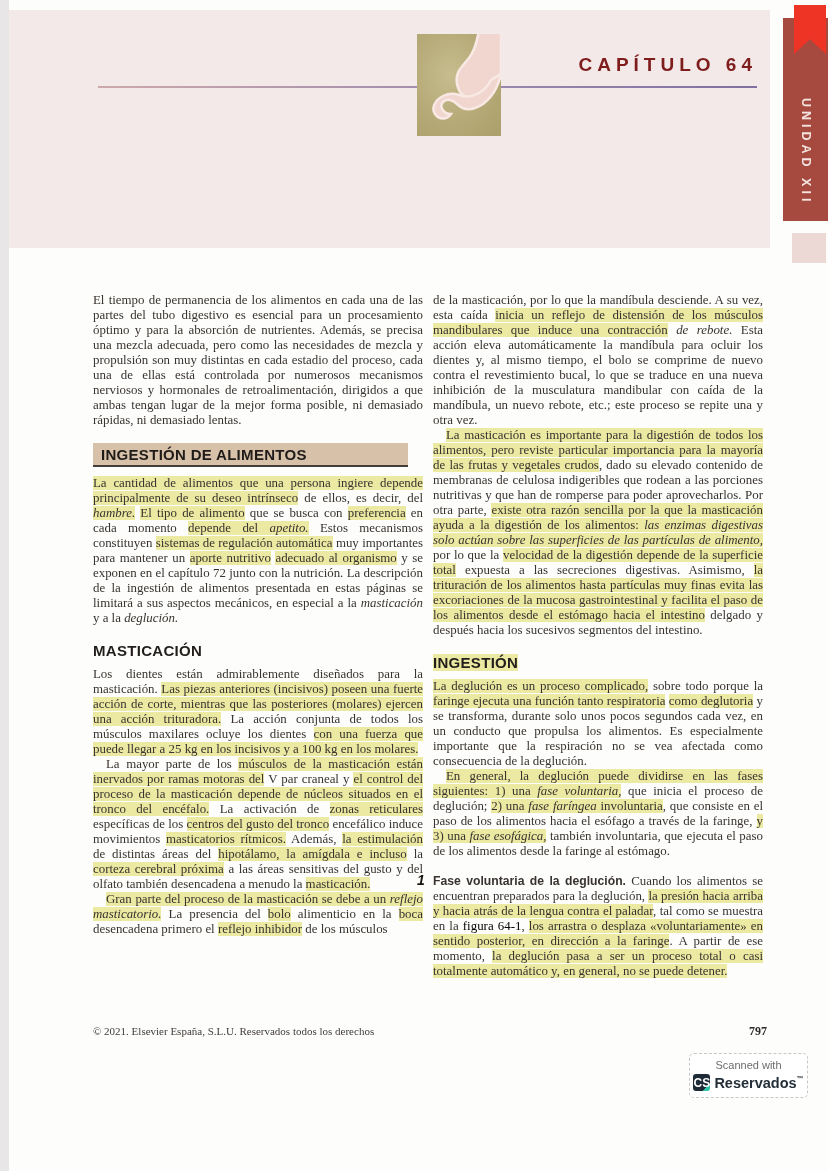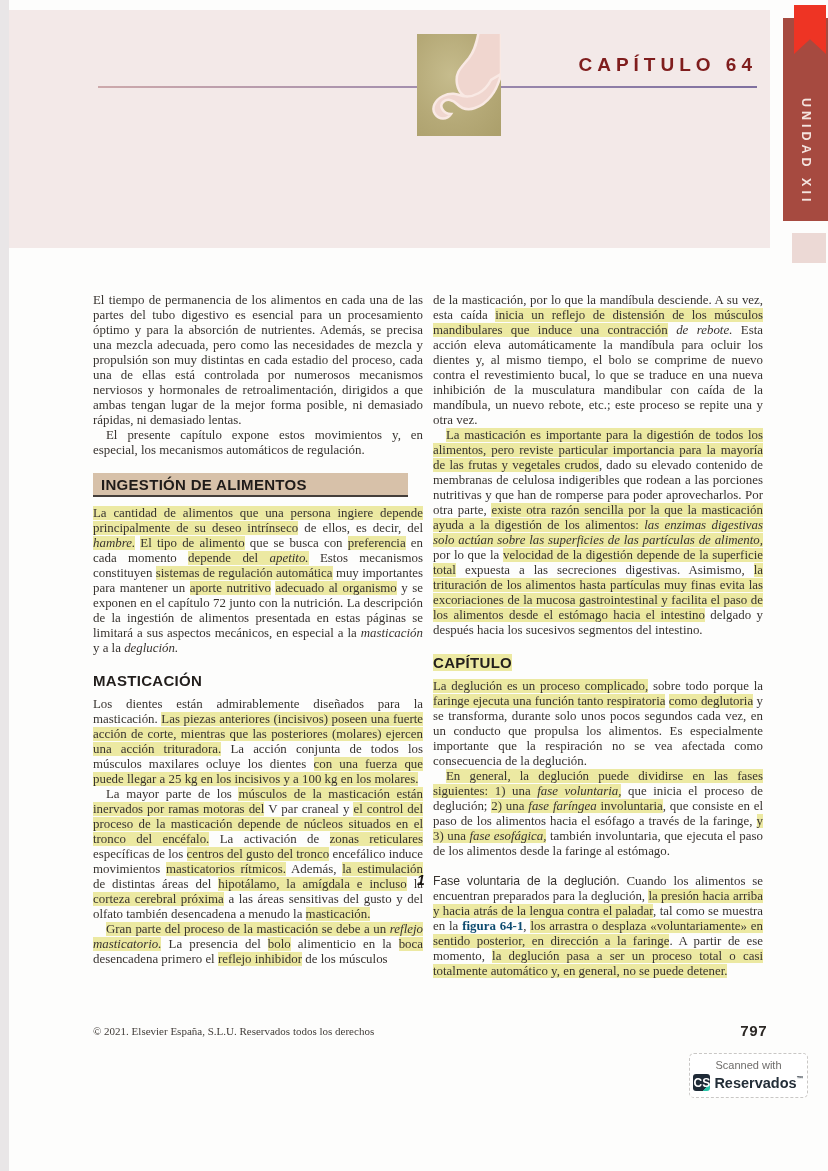--- a/index.html
+++ b/index.html
@@ -26,35 +26,35 @@
   
   .col{position:absolute;top:293px;width:330px;font-size:12.9px;line-height:15px;
        text-align:justify;color:#38332f;}
   .col-left{left:93px;}
   .col-right{left:433px;}
   .para{margin:0;}
   .para.indent{text-indent:13px;}
   .para + .para{margin-top:0;}
   .hl{background:rgba(223,216,88,.55);box-decoration-break:clone;-webkit-box-decoration-break:clone;}
   .it{font-style:italic;}
-  .bd{font-weight:normal;}
+  .bd{font-weight:bold;}
   .sans{font-family:"Liberation Sans",sans-serif;font-size:12.2px;}
-  .ref-link{color:#0c4a6e;font-weight:bold;cursor:pointer;margin-top:15px;}
+  .ref-link{color:#000000;font-weight:normal;cursor:pointer;margin-top:15px;}
   .band-header{margin:15px 15px 9px 0;padding:4px 8px 3px 8px;background:#d7c1a9;
                border-bottom:2.5px solid #443e3a;font-family:"Liberation Sans",sans-serif;
                font-size:15px;font-weight:bold;color:#1f1b19;letter-spacing:.3px;text-align:left;}
   .sub-header{margin:17px 0 9px 0;font-family:"Liberation Sans",sans-serif;font-size:15px;
               font-weight:bold;color:#221e1c;letter-spacing:.3px;text-align:left;}
   .para.numbered{position:relative;margin-top:15px;}
   .num{position:absolute;left:-16px;top:-1px;font-family:"Liberation Sans",sans-serif;
        font-weight:bold;font-style:italic;font-size:14px;color:#17130f;}
   
   .copyright{position:absolute;left:93px;top:1025px;font-size:11px;color:#413c38;}
   .page-num{position:absolute;left:437px;top:1024px;width:330px;text-align:right;
-            font-size:15px;font-weight:bold;font-family:Liberation Mono, monospace;color:#2c2825;}
+            font-size:12px;font-weight:bold;font-family:Liberation Serif, serif;color:#2c2825;}
   
   .scan-badge{position:absolute;left:689px;top:1053px;width:117px;padding:5px 0 6px 0;
               background:#fff;border:1px dashed #c9c7c5;border-radius:5px;text-align:center;
               font-family:"Liberation Sans",sans-serif;}
   .scan-line1{font-size:11px;color:#6e6c6a;margin-bottom:3px;}
   .scan-line2{display:flex;align-items:center;justify-content:center;gap:4px;}
   .cs-logo{display:inline-flex;align-items:center;justify-content:center;width:17px;height:17px;
            border-radius:3px;background:linear-gradient(315deg,#2bc4a9 22%,#1e2a36 23%);
            color:#fff;font-size:12px;font-weight:bold;}
   .cs-name{font-size:14.5px;font-weight:bold;color:#232e38;}
@@ -86,32 +86,31 @@
   </div>
 
   <div class="unit-bar">
     <span class="unit-label">UNIDAD XII</span>
   </div>
   <div class="ribbon"></div>
   <div class="pink-chip"></div>
 
   <div class="col col-left">
       <p class="para"><span class="">El tiempo de permanencia de los alimentos en cada una de las partes del tubo digestivo es esencial para un procesamiento óptimo y para la absorción de nutrientes. Además, se precisa una mezcla adecuada, pero como las necesidades de mezcla y propulsión son muy distintas en cada estadio del proceso, cada una de ellas está controlada por numerosos mecanismos nerviosos y hormonales de retroalimentación, dirigidos a que ambas tengan lugar de la mejor forma posible, ni demasiado rápidas, ni demasiado lentas.</span></p>
-      <p class="para indent"><span class="">El presente capítulo expone estos movimientos y, en especial, los mecanismos automáticos de regulación.</span></p>
       <h2 class="band-header">INGESTIÓN DE ALIMENTOS</h2>
       <p class="para"><span class="hl">La cantidad de alimentos que una persona ingiere depende principalmente de su deseo intrínseco</span><span class=""> de ellos, es decir, del </span><span class="hl it">hambre.</span><span class=""> </span><span class="hl">El tipo de alimento</span><span class=""> que se busca con </span><span class="hl">preferencia</span><span class=""> en cada momento </span><span class="hl">depende del </span><span class="hl it">apetito.</span><span class=""> Estos mecanismos constituyen </span><span class="hl">sistemas de regulación automática</span><span class=""> muy importantes para mantener un </span><span class="hl">aporte nutritivo</span><span class=""> </span><span class="hl">adecuado al organismo</span><span class=""> y se exponen en el capítulo 72 junto con la nutrición. La descripción de la ingestión de alimentos presentada en estas páginas se limitará a sus aspectos mecánicos, en especial a la </span><span class="it">masticación</span><span class=""> y a la </span><span class="it">deglución.</span></p>
       <h3 class="sub-header"><span>MASTICACIÓN</span></h3>
       <p class="para"><span class="">Los dientes están admirablemente diseñados para la masticación. </span><span class="hl">Las piezas anteriores (incisivos) poseen una fuerte acción de corte, mientras que las posteriores (molares) ejercen una acción trituradora.</span><span class=""> La acción conjunta de todos los músculos maxilares ocluye los dientes </span><span class="hl">con una fuerza que puede llegar a 25 kg en los incisivos y a 100 kg en los molares.</span></p>
       <p class="para indent"><span class="">La mayor parte de los </span><span class="hl">músculos de la masticación están inervados por ramas motoras del</span><span class=""> V par craneal y </span><span class="hl">el control del proceso de la masticación depende de núcleos situados en el tronco del encéfalo.</span><span class=""> La activación de </span><span class="hl">zonas reticulares</span><span class=""> específicas de los </span><span class="hl">centros del gusto del tronco</span><span class=""> encefálico induce movimientos </span><span class="hl">masticatorios rítmicos.</span><span class=""> Además, </span><span class="hl">la estimulación</span><span class=""> de distintas áreas del </span><span class="hl">hipotálamo, la amígdala e incluso</span><span class=""> la </span><span class="hl">corteza cerebral próxima</span><span class=""> a las áreas sensitivas del gusto y del olfato también desencadena a menudo la </span><span class="hl">masticación.</span></p>
       <p class="para indent"><span class="hl">Gran parte del proceso de la masticación se debe a un </span><span class="hl it">reflejo masticatorio.</span><span class=""> La presencia del </span><span class="hl">bolo</span><span class=""> alimenticio en la </span><span class="hl">boca</span><span class=""> desencadena primero el </span><span class="hl">reflejo inhibidor</span><span class=""> de los músculos</span></p>
     </div>
   <div class="col col-right">
       <p class="para"><span class="">de la masticación, por lo que la mandíbula desciende. A su vez, esta caída </span><span class="hl">inicia un reflejo de distensión de los músculos mandibulares que induce una contracción</span><span class=""> </span><span class="it">de rebote.</span><span class=""> Esta acción eleva automáticamente la mandíbula para ocluir los dientes y, al mismo tiempo, el bolo se comprime de nuevo contra el revestimiento bucal, lo que se traduce en una nueva inhibición de la musculatura mandibular con caída de la mandíbula, un nuevo rebote, etc.; este proceso se repite una y otra vez.</span></p>
       <p class="para indent"><span class="hl">La masticación es importante para la digestión de todos los alimentos, pero reviste particular importancia para la mayoría de las frutas y vegetales crudos</span><span class="">, dado su elevado contenido de membranas de celulosa indigeribles que rodean a las porciones nutritivas y que han de romperse para poder aprovecharlos. Por otra parte, </span><span class="hl">existe otra razón sencilla por la que la masticación ayuda a la digestión de los alimentos: </span><span class="hl it">las enzimas digestivas solo actúan sobre las superficies de las partículas de alimento,</span><span class=""> por lo que la </span><span class="hl">velocidad de la digestión depende de la superficie total</span><span class=""> expuesta a las secreciones digestivas. Asimismo, </span><span class="hl">la trituración de los alimentos hasta partículas muy finas evita las excoriaciones de la mucosa gastrointestinal y facilita el paso de los alimentos desde el estómago hacia el intestino</span><span class=""> delgado y después hacia los sucesivos segmentos del intestino.</span></p>
-      <h3 class="sub-header"><span class="hl">CAPÍTULO</span></h3>
+      <h3 class="sub-header"><span class="hl">INGESTIÓN</span></h3>
       <p class="para"><span class="hl">La deglución es un proceso complicado,</span><span class=""> sobre todo porque la </span><span class="hl">faringe ejecuta una función tanto respiratoria</span><span class=""> </span><span class="hl">como deglutoria</span><span class=""> y se transforma, durante solo unos pocos segundos cada vez, en un conducto que propulsa los alimentos. Es especialmente importante que la respiración no se vea afectada como consecuencia de la deglución.</span></p>
       <p class="para indent"><span class="hl">En general, la deglución puede dividirse en las fases siguientes: </span><span class="hl">1) una </span><span class="hl it">fase voluntaria,</span><span class=""> que inicia el proceso de deglución; </span><span class="hl">2) una </span><span class="hl it">fase faríngea</span><span class="hl"> involuntaria</span><span class="">, que consiste en el paso de los alimentos hacia el esófago a través de la faringe, </span><span class="hl">y 3) una </span><span class="hl it">fase esofágica,</span><span class=""> también involuntaria, que ejecuta el paso de los alimentos desde la faringe al estómago.</span></p>
       <p class="para numbered"><span class="num">1</span><span class="bd sans">Fase voluntaria de la deglución.</span><span class=""> Cuando los alimentos se encuentran preparados para la deglución, </span><span class="hl">la presión hacia arriba y hacia atrás de la lengua contra el paladar</span><span class="">, tal como se muestra en la </span><span class="bd ref-link">figura 64-1</span><span class="">, </span><span class="hl">los arrastra o desplaza «voluntariamente» en sentido posterior, en dirección a la faringe</span><span class="">. A partir de ese momento, </span><span class="hl">la deglución pasa a ser un proceso total o casi totalmente automático y, en general, no se puede detener.</span></p>
     </div>
 
   <div class="copyright">© 2021. Elsevier España, S.L.U. Reservados todos los derechos</div>
   <div class="page-num">797</div>
 
   <div class="scan-badge">
     <div class="scan-line1">Scanned with</div>

